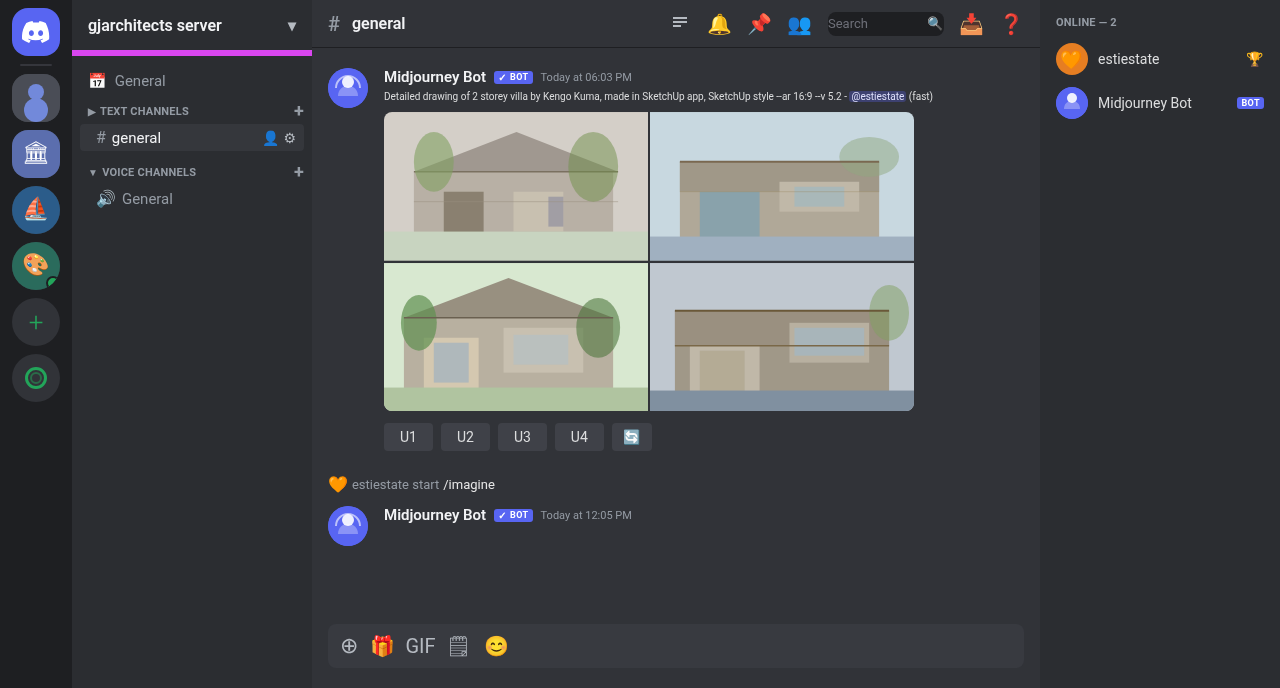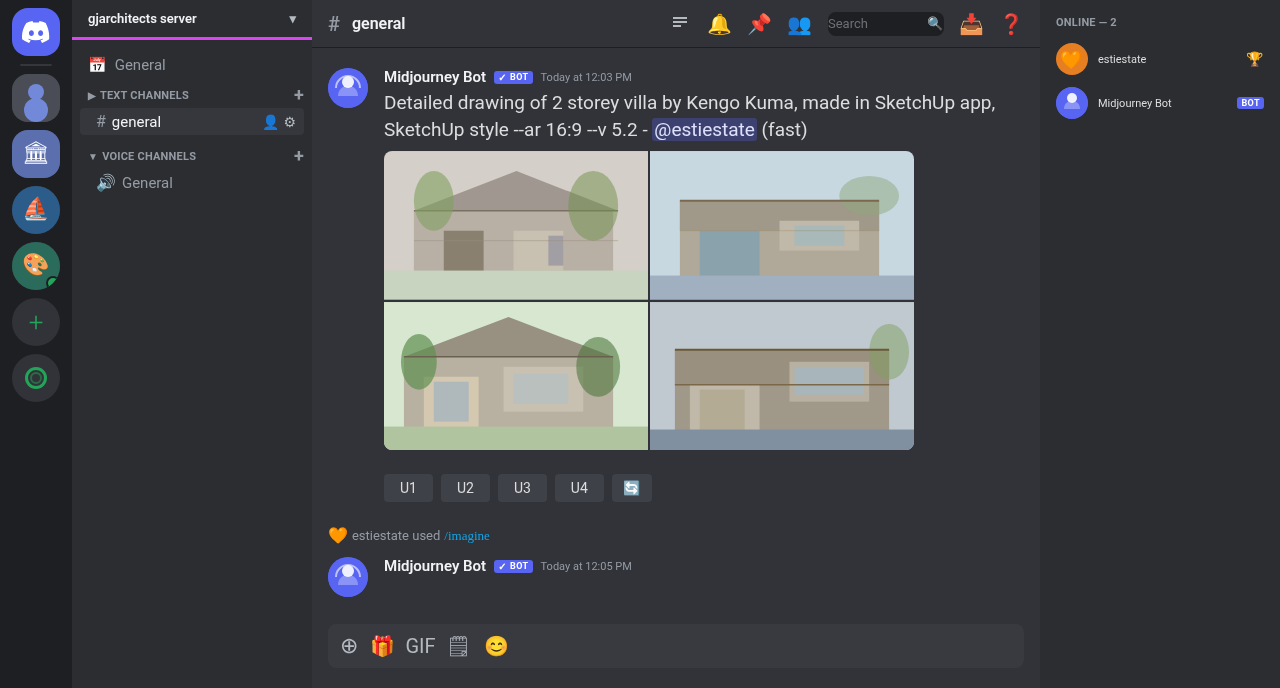--- a/index.html
+++ b/index.html
@@ -81,27 +81,27 @@
 
     
     .channel-sidebar {
       width: 240px;
       background: #2b2d31;
       display: flex;
       flex-direction: column;
       flex-shrink: 0;
     }
     .server-header {
-      height: 40px;
+      height: 56px;
       display: flex;
       align-items: center;
       padding: 0 16px;
-      border-bottom: 3px solid #d946ef;
+      border-bottom: 6px solid #d946ef;
       font-weight: 600;
-      font-size: 13px;
+      font-size: 16px;
       color: #f2f3f5;
       cursor: pointer;
       justify-content: space-between;
     }
     .channel-list {
       flex: 1;
       overflow-y: auto;
       padding: 8px 0;
     }
     .channel-section {
@@ -263,21 +263,21 @@
       gap: 3px;
     }
     .verified-icon {
       font-size: 10px;
     }
     .message-time {
       font-size: 11px;
       color: #949ba4;
     }
     .message-text {
-      font-size: 19px;
+      font-size: 10px;
       color: #dcddde;
       line-height: 1.4;
     }
     .mention {
       color: #dee0fc;
       background: rgba(88, 101, 242, 0.3);
       border-radius: 3px;
       padding: 0 2px;
     }
     .image-grid {
@@ -295,21 +295,21 @@
       overflow: hidden;
     }
     .image-cell svg {
       width: 100%;
       height: 100%;
     }
     .action-buttons {
       display: flex;
       flex-wrap: wrap;
       gap: 8px;
-      margin-top: 24px;
+      margin-top: 12px;
       max-width: 530px;
     }
     .action-btn {
       background: #4e505880;
       border: none;
       border-radius: 4px;
       color: #dcddde;
       padding: 6px 16px;
       font-size: 14px;
       cursor: pointer;
@@ -325,23 +325,22 @@
     }
     .used-command {
       padding: 4px 16px 0;
       font-size: 13px;
       color: #949ba4;
       display: flex;
       align-items: center;
       gap: 4px;
     }
     .command-name {
-      color: #0ea5e9;
-      cursor: pointer;
-      font-family: Liberation Serif, serif;
+      color: #e5e5e5;
+      cursor: pointer;
     }
     .command-user-icon {
       font-size: 16px;
     }
 
     
     .message-input-area {
       padding: 0 16px 20px;
       flex-shrink: 0;
     }
@@ -421,21 +420,21 @@
     .member-avatar-img {
       width: 32px;
       height: 32px;
       border-radius: 50%;
       background: #5865f2;
       display: flex;
       align-items: center;
       justify-content: center;
       overflow: hidden;
     }
-    .member-name { font-size: 11px; color: #dcddde; flex: 1; }
+    .member-name { font-size: 14px; color: #dcddde; flex: 1; }
     .emoji-badge { font-size: 14px; }
 
     .volume-icon { font-size: 16px; color: #949ba4; }
 
     
     ::-webkit-scrollbar { width: 4px; }
     ::-webkit-scrollbar-track { background: transparent; }
     ::-webkit-scrollbar-thumb { background: #1a1b1e; border-radius: 2px; }
   </style>
 </head>
@@ -562,21 +561,21 @@
           <path d="M8 20A12 12 0 0132 20" stroke="#fff" stroke-width="2" fill="none" opacity="0.6"></path>
         </svg>
       </div>
       <div class="message-content">
         <div class="message-header">
           <span class="message-author">Midjourney Bot</span>
           <span class="bot-badge">
             <span class="verified-icon">✓</span>
             BOT
           </span>
-          <span class="message-time">Today at 12:03 PM</span>
+          <span class="message-time">Today at 06:03 PM</span>
         </div>
         <div class="message-text">
           Detailed drawing of 2 storey villa by Kengo Kuma, made in SketchUp app, SketchUp style --ar 16:9 --v 5.2 - <span class="mention">@estiestate</span> (fast)
         </div>
 
         <div class="image-grid">
           <div class="image-cell">
             <svg viewBox="0 0 265 149" xmlns="http://www.w3.org/2000/svg">
               <rect width="265" height="149" fill="#d4cfc8"></rect>
               <rect x="30" y="60" width="200" height="80" fill="#b8b0a5"></rect>
@@ -643,21 +642,21 @@
           <button class="action-btn">U3</button>
           <button class="action-btn">U4</button>
           <button class="action-btn refresh">🔄</button>
         </div>
 
       </div>
     </div>
 
     <div class="used-command">
       <span class="command-user-icon">🧡</span>
-      <span>estiestate used</span>
+      <span>estiestate start</span>
       <span class="command-name">/imagine</span>
     </div>
 
     <div class="message-group" style="margin-top:8px;">
       <div class="message-avatar">
         <svg width="40" height="40" viewBox="0 0 40 40">
           <circle cx="20" cy="20" r="20" fill="#5865f2"></circle>
           <path d="M10 28C10 22 14 18 20 18s10 4 10 10" fill="#fff" opacity="0.3"></path>
           <circle cx="20" cy="14" r="6" fill="#fff" opacity="0.9"></circle>
           <path d="M8 20A12 12 0 0132 20" stroke="#fff" stroke-width="2" fill="none" opacity="0.6"></path>

